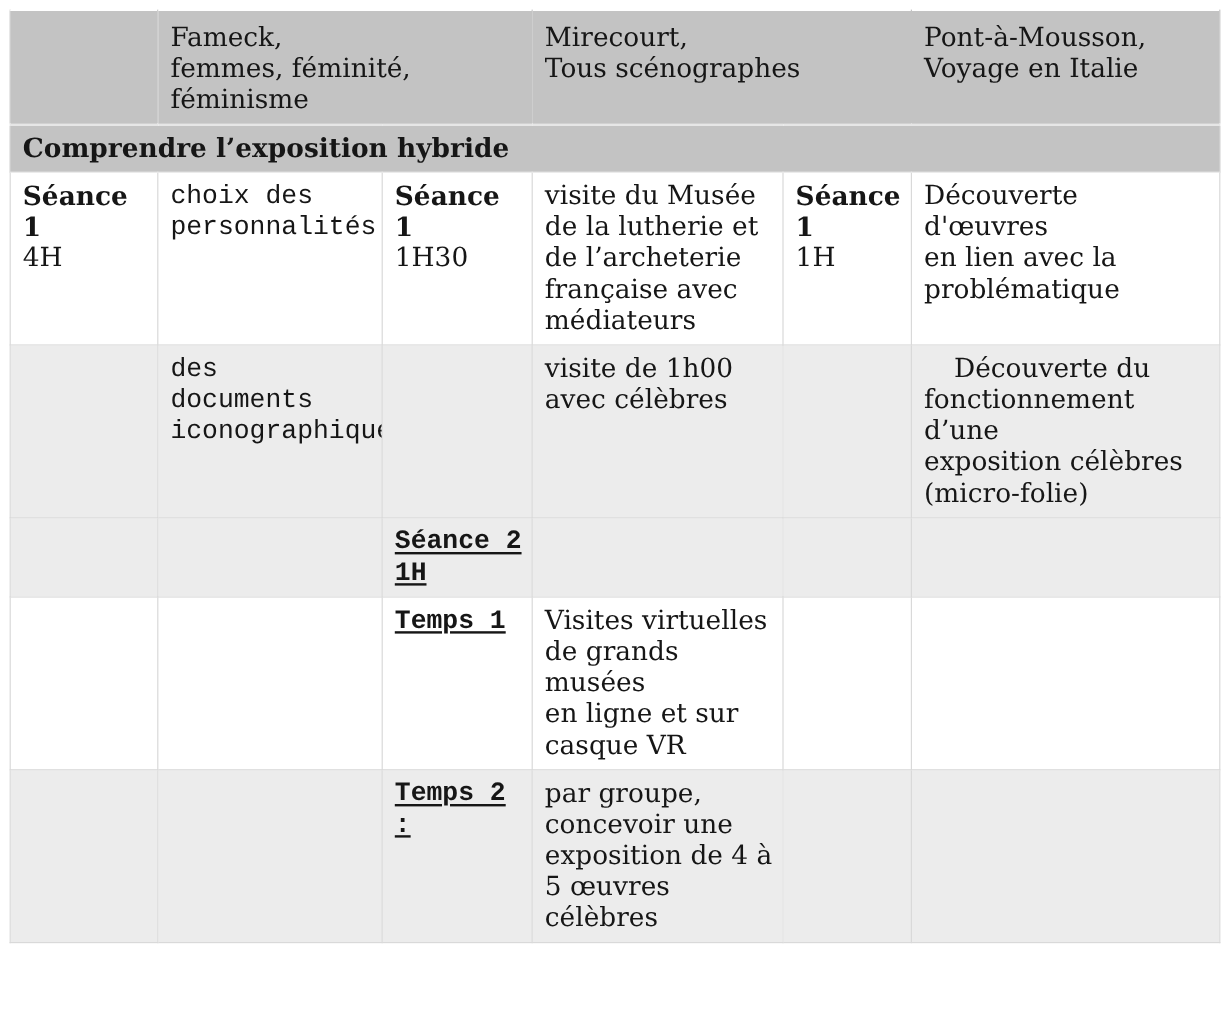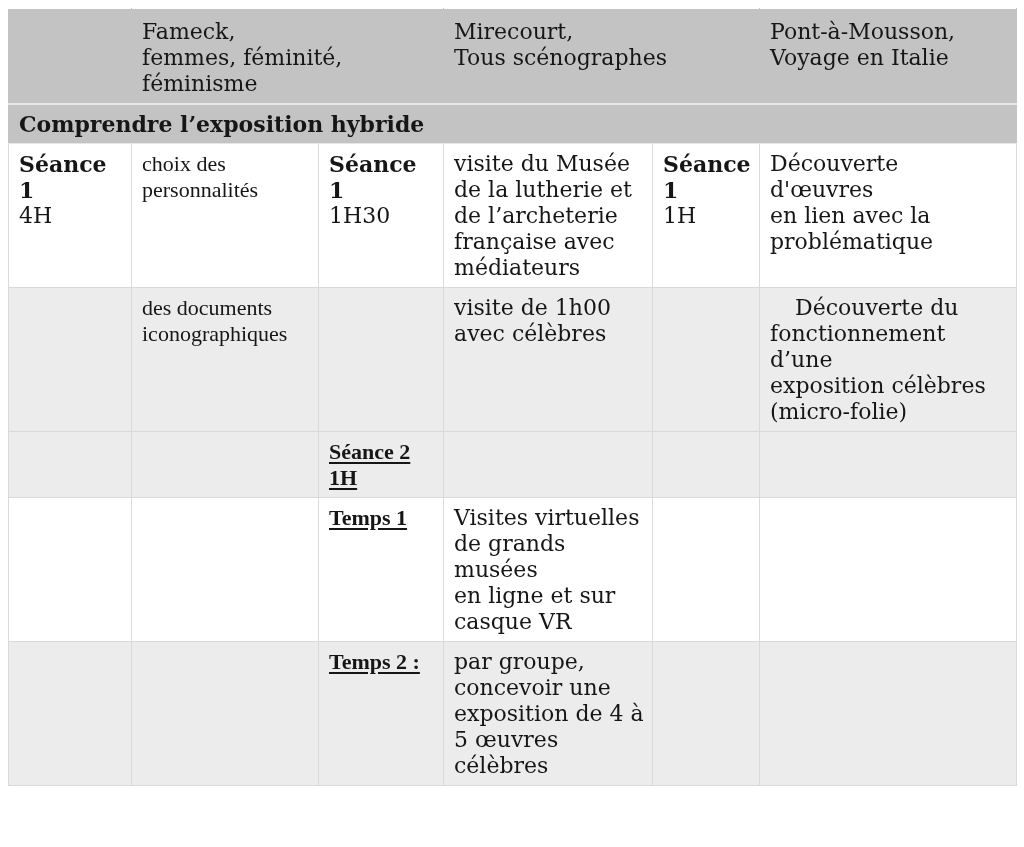--- a/index.html
+++ b/index.html
@@ -42,21 +42,21 @@
     border-left-color:var(--header-bg);
     border-right-color:var(--header-bg);
     border-bottom-color:#e6e6e6;
     height:35px;
     text-align:left;
     font-weight:bold;
     padding-top:6px;
   }
   tr.alt td{background:var(--alt-bg);}
   .b{font-weight:bold;}
-  .sans{font-family:Liberation Serif, serif;}
+  .sans{font-family:Liberation Mono, monospace;}
   .ul{text-decoration:underline;text-decoration-thickness:2px;text-underline-offset:3px;}
   .indent{text-indent:25px;}
   tr.r1 td{height:140px;border-radius:28px;}
   tr.r2 td{height:120px;}
   tr.r3 td{height:167px;}
   tr.r4 td{height:64px;}
   tr.r5 td{height:120px;border-radius:27px;}
   tr.r6 td{height:107px;}
 </style>
 </head>

